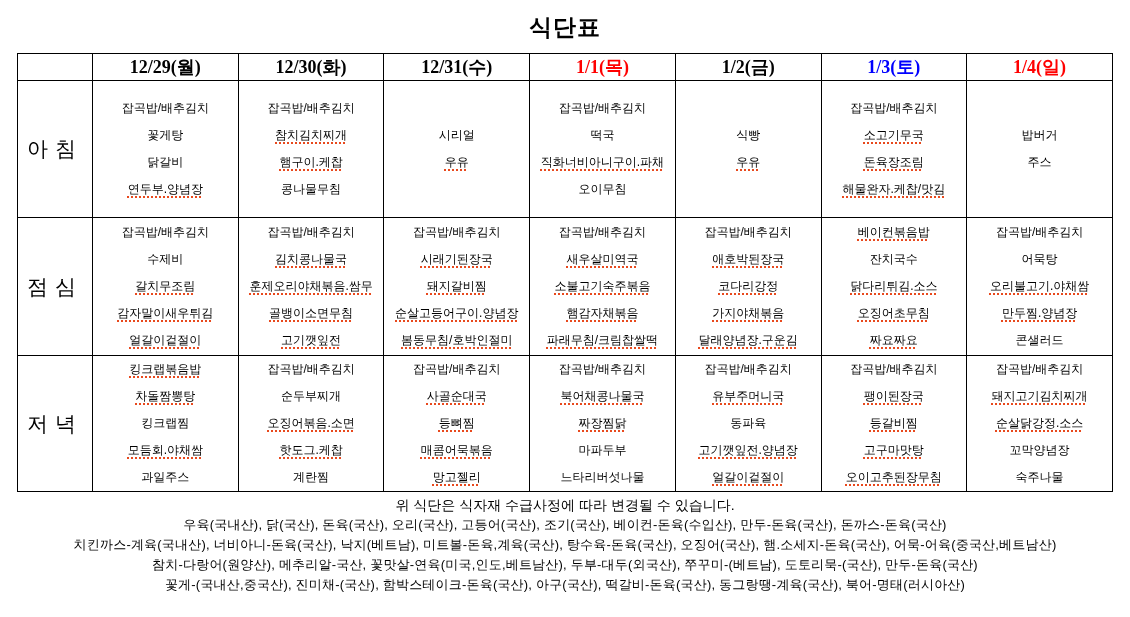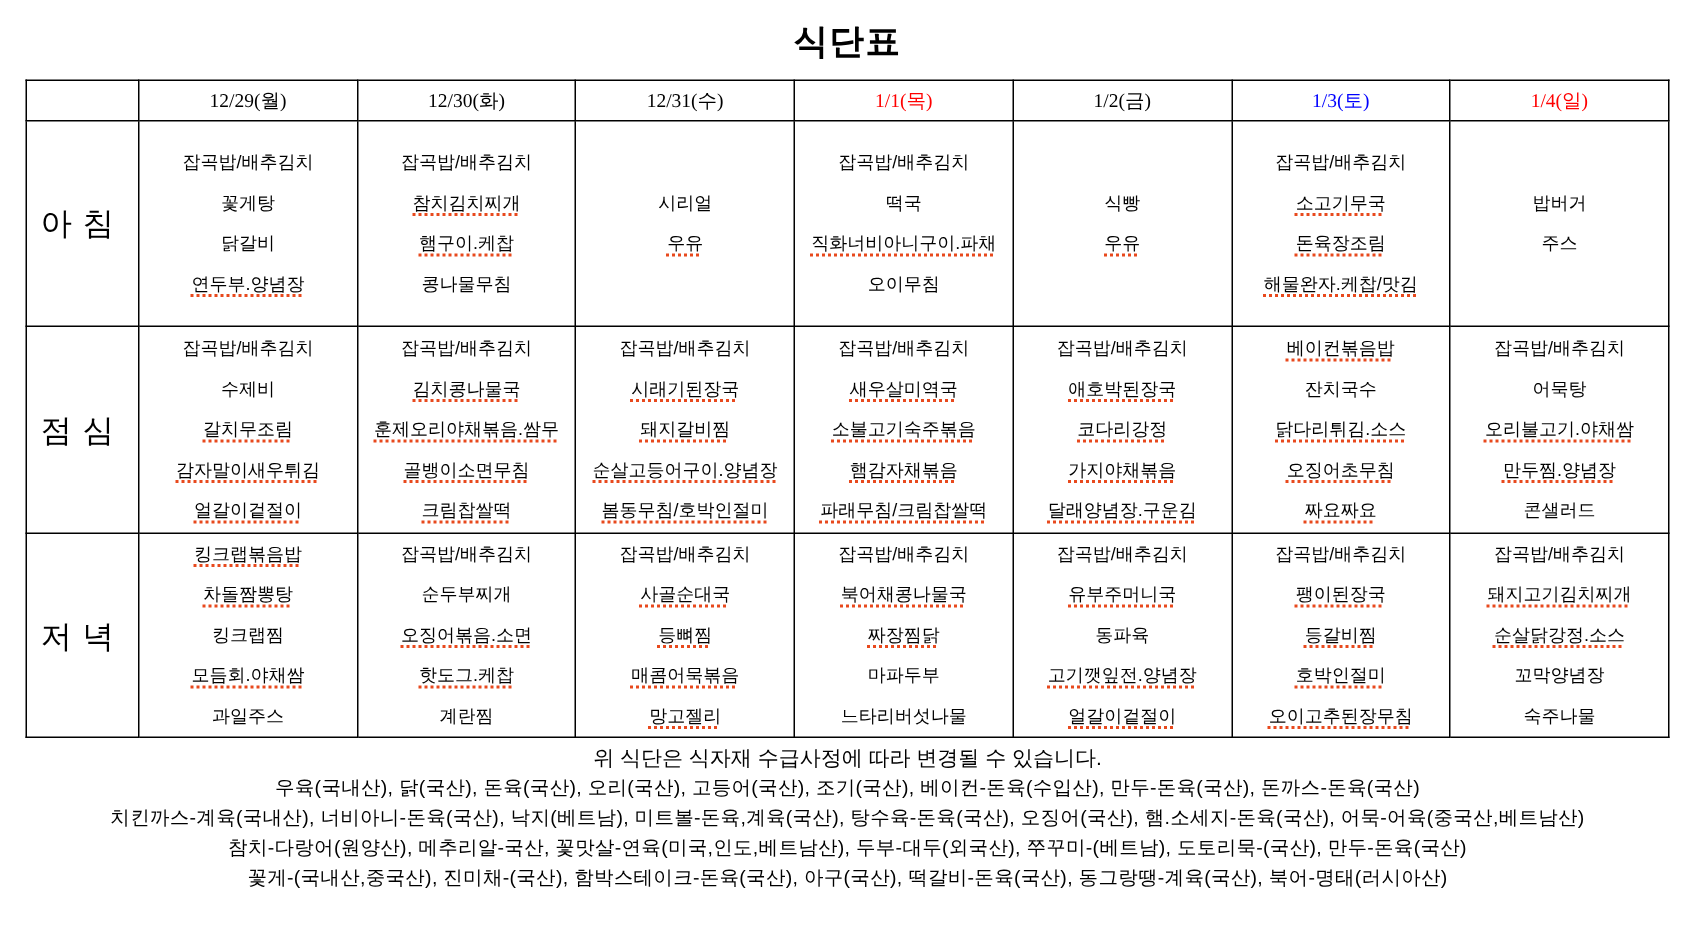--- a/index.html
+++ b/index.html
@@ -13,21 +13,21 @@
     margin:12px 0 10px 0;
   }
   table.meal {
     border-collapse:collapse; table-layout:fixed;
     width:1096px; margin-left:17px;
   }
   table.meal th, table.meal td { border:1px solid #000; padding:0; }
   table.meal col.c-label { width:75px; }
   thead th {
     height:26px; font-family:"Liberation Serif", serif;
-    font-weight:400; font-size:13px; text-align:center;
+    font-weight:700; font-size:18px; text-align:center;
   }
   tbody tr:nth-child(1) { height:137px; }
   tbody tr:nth-child(2) { height:138px; }
   tbody tr:nth-child(3) { height:135px; }
   th.row-label {
     font-family:Liberation Serif, serif; font-weight:400;
     font-size:21px; letter-spacing:7px; text-align:center;
     padding-left:7px; 
   }
   td.menu-cell { vertical-align:middle; text-align:center; }
@@ -119,21 +119,21 @@
             <div class="menu-item">수제비</div>
             <div class="menu-item u">갈치무조림</div>
             <div class="menu-item u">감자말이새우튀김</div>
             <div class="menu-item u">얼갈이겉절이</div>
           </td>
           <td class="menu-cell">
             <div class="menu-item">잡곡밥/배추김치</div>
             <div class="menu-item u">김치콩나물국</div>
             <div class="menu-item u">훈제오리야채볶음.쌈무</div>
             <div class="menu-item u">골뱅이소면무침</div>
-            <div class="menu-item u">크림찹쌀떡</div>
+            <div class="menu-item u">고기깻잎전</div>
           </td>
           <td class="menu-cell">
             <div class="menu-item">잡곡밥/배추김치</div>
             <div class="menu-item u">시래기된장국</div>
             <div class="menu-item u">돼지갈비찜</div>
             <div class="menu-item u">순살고등어구이.양념장</div>
             <div class="menu-item u">봄동무침/호박인절미</div>
           </td>
           <td class="menu-cell">
             <div class="menu-item">잡곡밥/배추김치</div>
@@ -198,21 +198,21 @@
             <div class="menu-item">잡곡밥/배추김치</div>
             <div class="menu-item u">유부주머니국</div>
             <div class="menu-item">동파육</div>
             <div class="menu-item u">고기깻잎전.양념장</div>
             <div class="menu-item u">얼갈이겉절이</div>
           </td>
           <td class="menu-cell">
             <div class="menu-item">잡곡밥/배추김치</div>
             <div class="menu-item u">팽이된장국</div>
             <div class="menu-item u">등갈비찜</div>
-            <div class="menu-item u">호박인절미</div>
+            <div class="menu-item u">고구마맛탕</div>
             <div class="menu-item u">오이고추된장무침</div>
           </td>
           <td class="menu-cell">
             <div class="menu-item">잡곡밥/배추김치</div>
             <div class="menu-item u">돼지고기김치찌개</div>
             <div class="menu-item u">순살닭강정.소스</div>
             <div class="menu-item">꼬막양념장</div>
             <div class="menu-item">숙주나물</div>
           </td>
         </tr>

